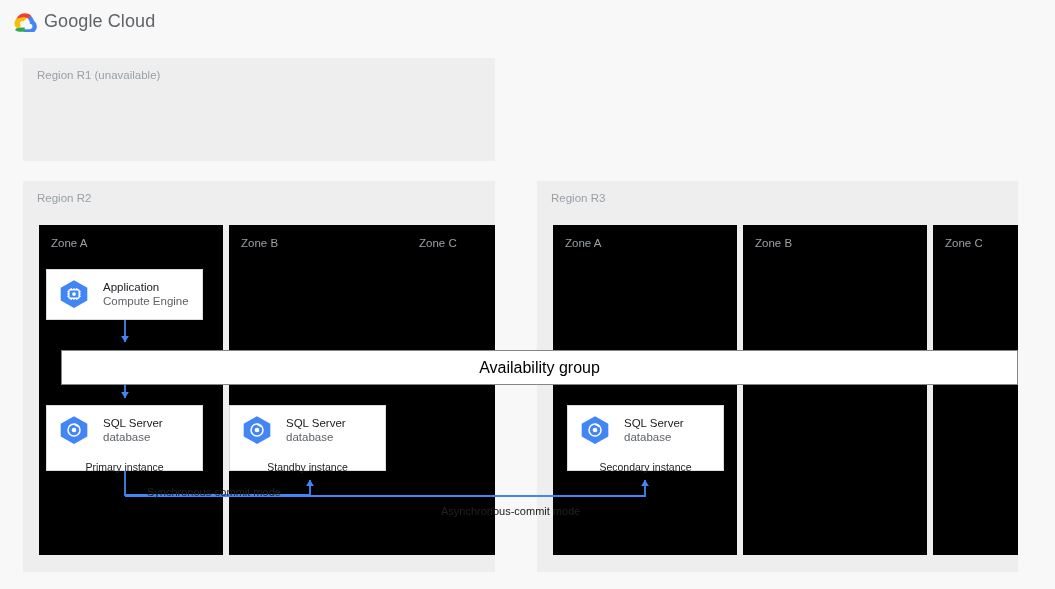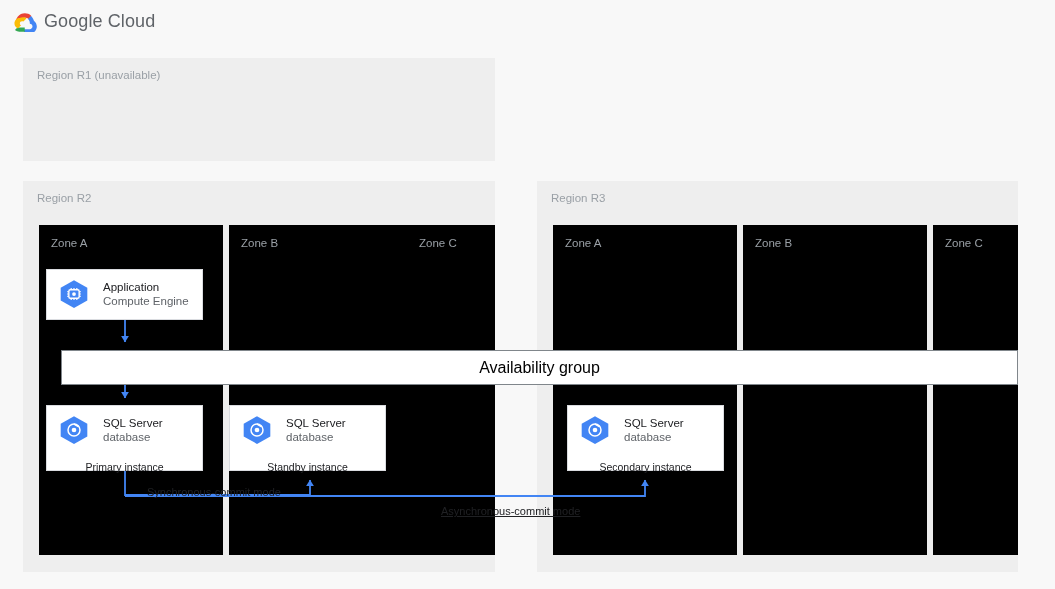--- a/index.html
+++ b/index.html
@@ -64,21 +64,21 @@
     display: flex; align-items: center; justify-content: center; margin-left: 16px;
   }
 
   
   #connectors { position: absolute; left: 0; top: 0; width: 1055px; height: 589px; }
 
   .edge-label {
     position: absolute; font-size: 11px; color: #202124; white-space: nowrap;
   }
   #label-sync  { left: 147px; top: 486px; }
-  #label-async { left: 441px; top: 505px; text-decoration: underline; }
+  #label-async { left: 441px; top: 505px; }
 </style>
 </head>
 <body>
 
 <div id="page">
 
   <div id="header">
     <svg id="logo-mark" viewBox="0 0 28 24">
       <path d="M17.4 8.2l2.6-2.6.2-1.1C15.4.2 8.0 0.8 4.0 5.7 2.9 7.1 2.1 8.8 1.7 10.5l1.0-.1 5.2-.9.4-.4c2.3-2.5 6.2-2.9 8.9-.8l.2.0z" fill="#ea4335"></path>
       <path d="M23.5 10.4c-.6-2.2-1.8-4.2-3.5-5.7l-3.7 3.7c1.5 1.2 2.4 3.1 2.3 5.1v.7c1.8 0 3.2 1.5 3.2 3.2s-1.5 3.2-3.2 3.2h-6.5l-.6.7v3.9l.6.6h6.5c4.7.0 8.4-3.8 8.4-8.4.0-2.8-1.4-5.4-3.5-7.0z" fill="#4285f4"></path>

